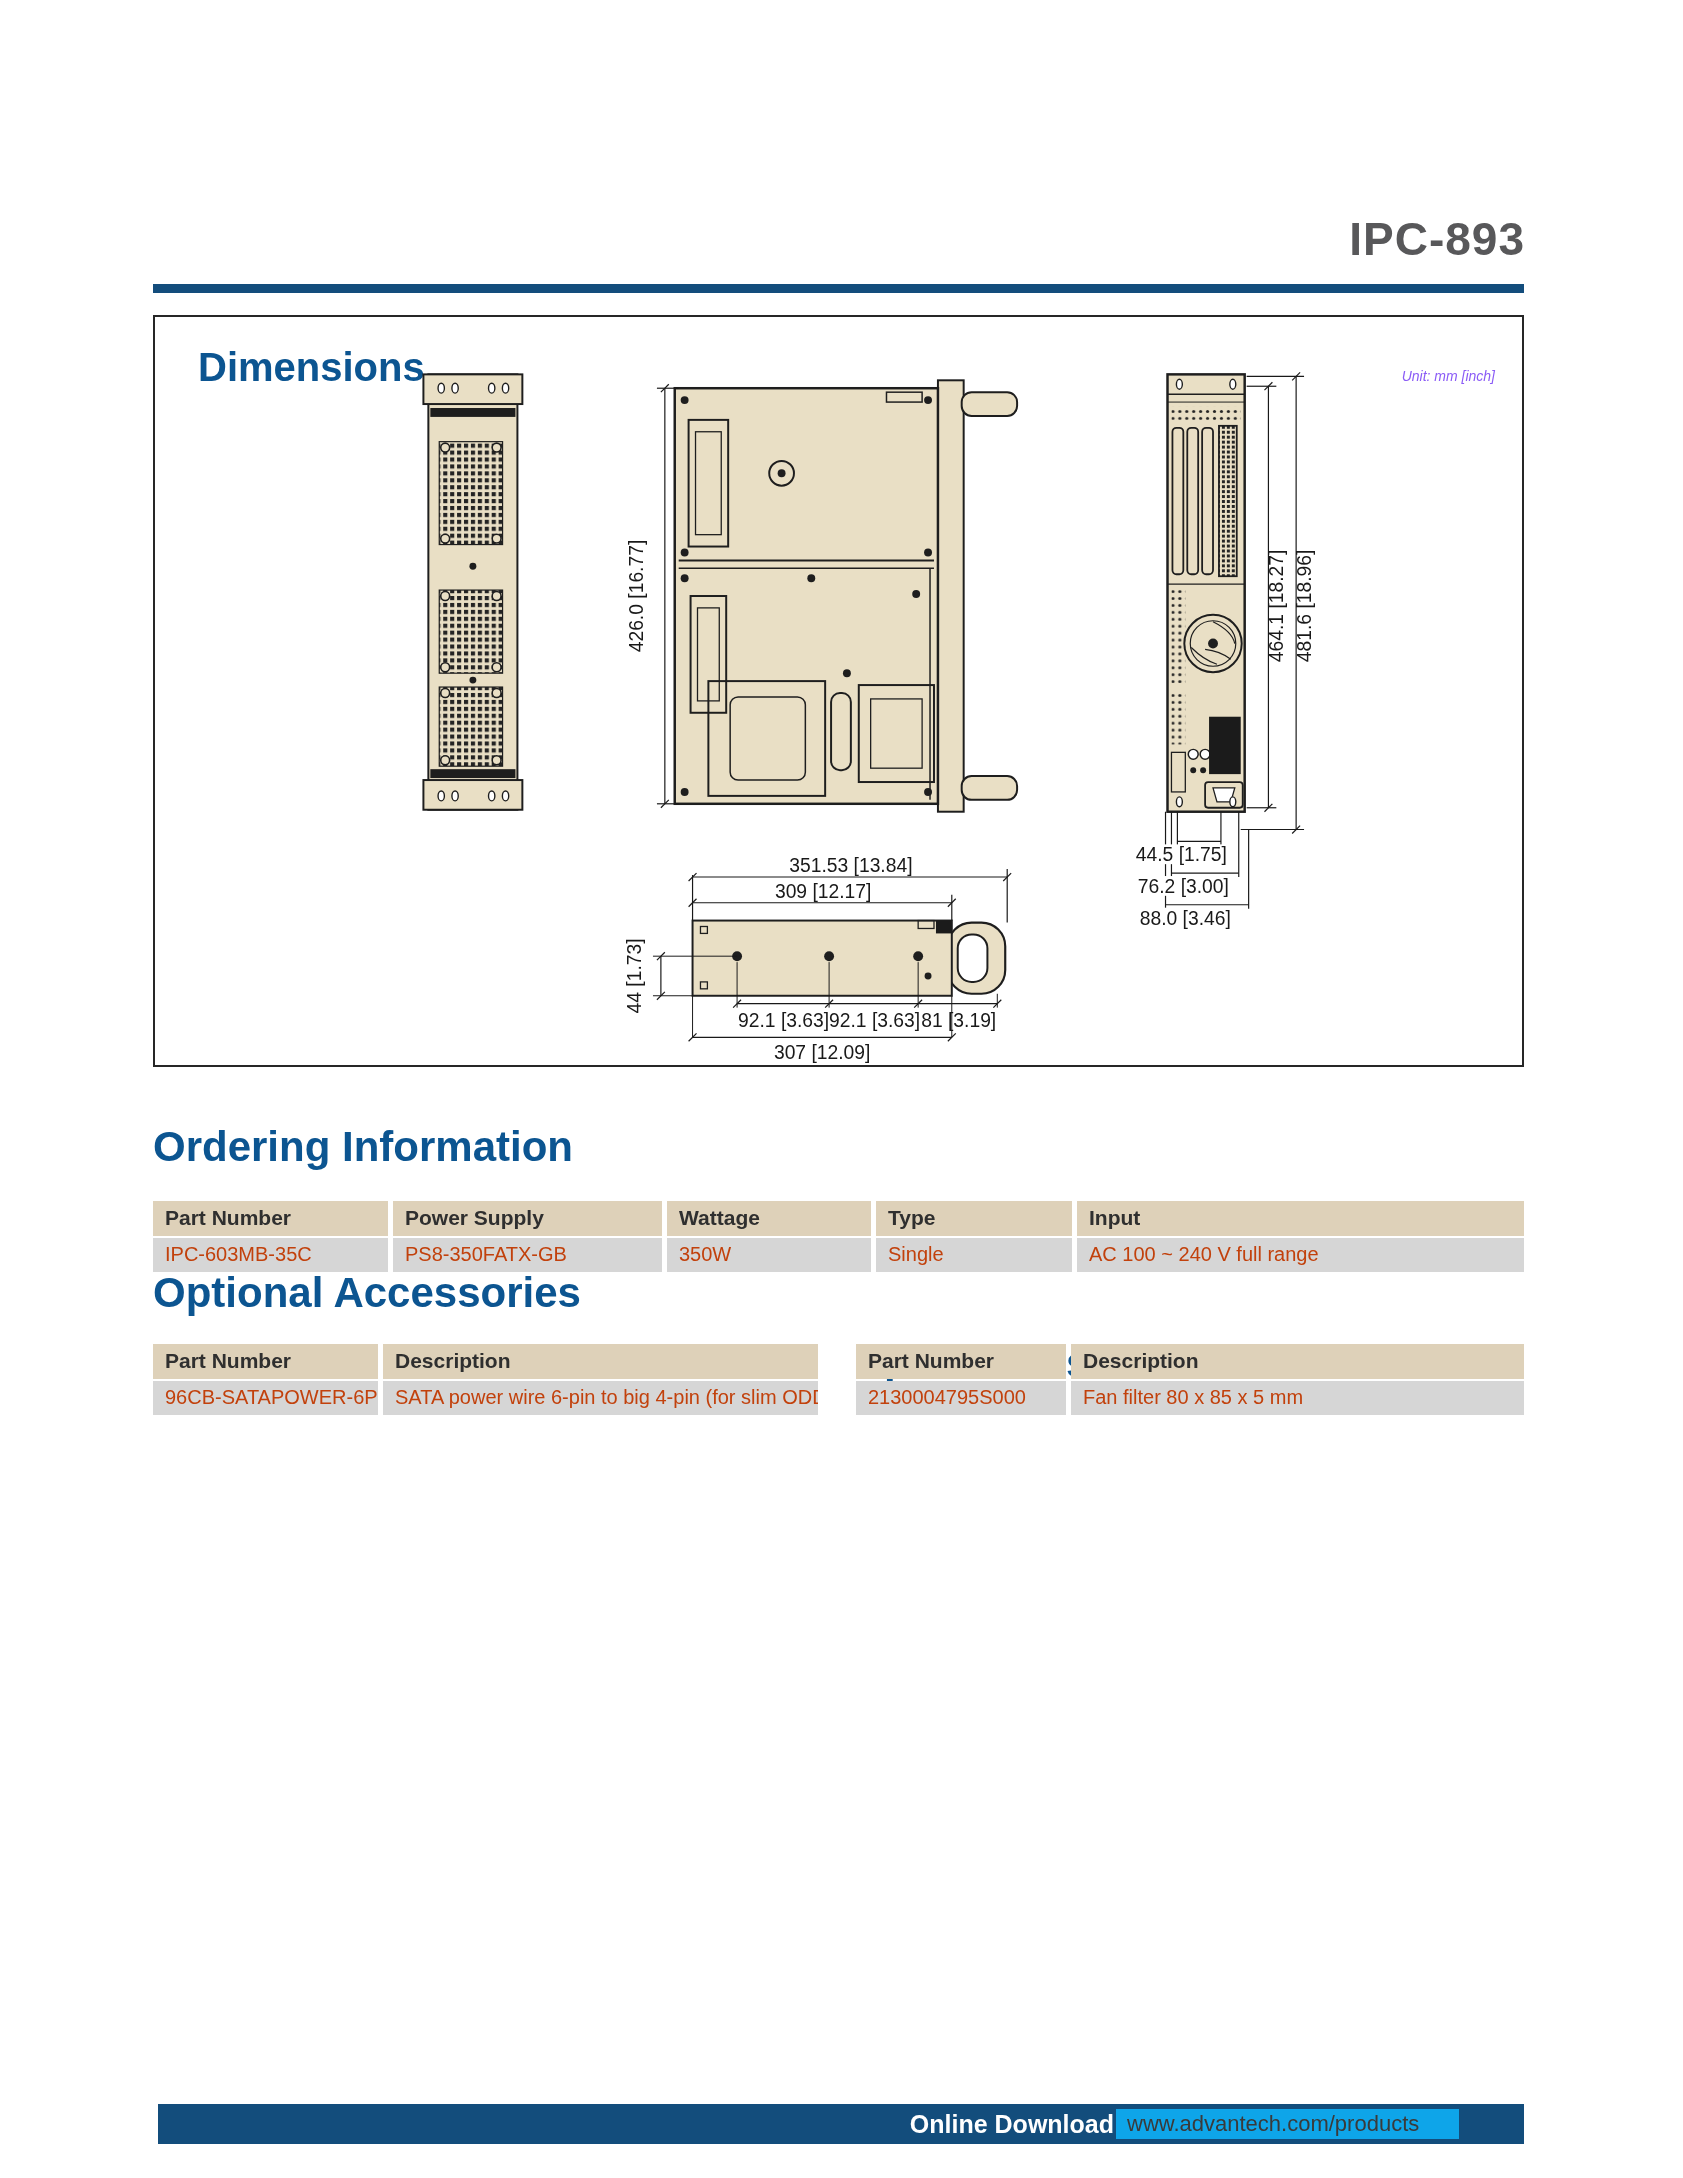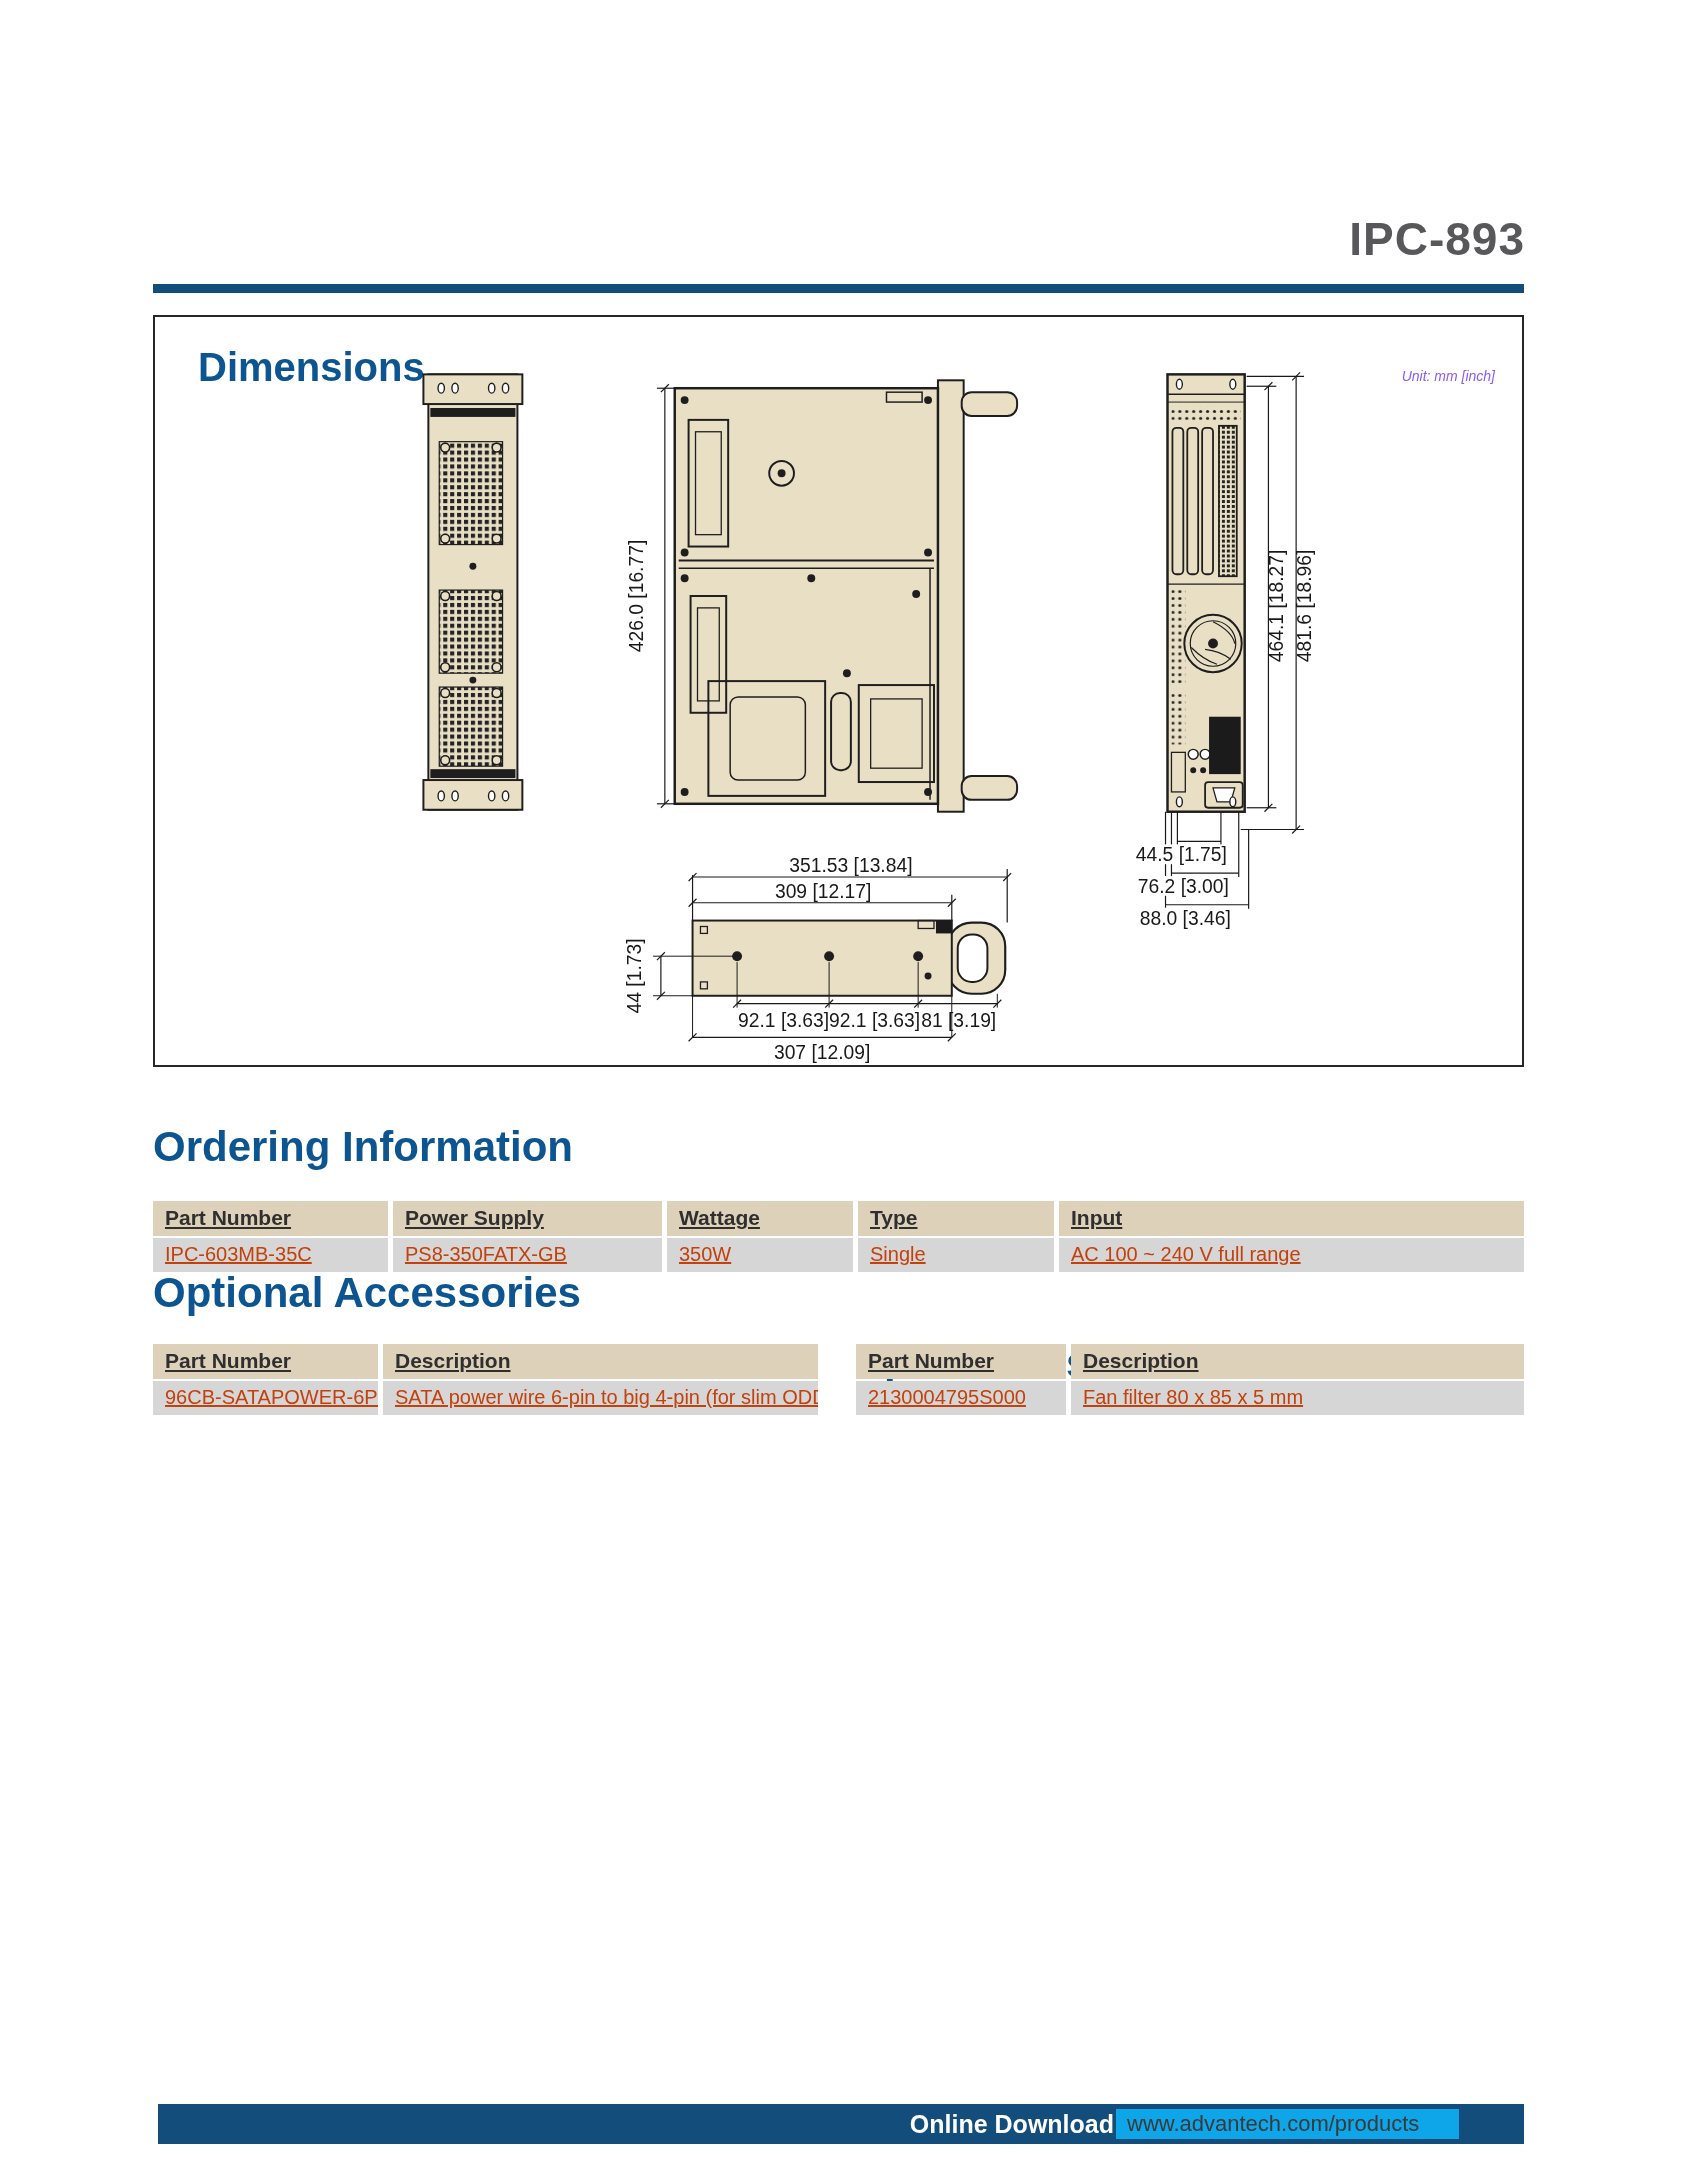--- a/index.html
+++ b/index.html
@@ -7,24 +7,24 @@
   .page{position:relative;width:1683px;height:2178px;background:#ffffff;overflow:hidden;}
   .product-title{position:absolute;top:212px;right:158px;font-size:46px;font-weight:bold;color:#58585a;letter-spacing:1px;}
   .top-rule{position:absolute;left:153px;top:284px;width:1371px;height:9px;background:#134d7c;}
   .dim-box{position:absolute;left:153px;top:315px;width:1371px;height:752px;border:2px solid #262626;box-sizing:border-box;background:#fff;}
   .dim-heading{position:absolute;left:198px;top:345px;font-size:40px;font-weight:bold;color:#0c5591;}
   .unit-note{position:absolute;top:368px;right:188px;font-size:14px;color:#8b5cf6;font-style:italic;}
   .drawings{position:absolute;left:153px;top:315px;}
   .sec-heading{position:absolute;font-size:42px;font-weight:bold;color:#0c5591;}
   .table{position:absolute;}
   .trow{display:flex;gap:5px;margin-bottom:2px;}
-  .tcell{box-sizing:border-box;padding:5px 12px 6px 12px;font-size:21px;white-space:nowrap;overflow:hidden;text-decoration:underline;}
+  .tcell{box-sizing:border-box;padding:5px 12px 6px 12px;font-size:21px;white-space:nowrap;overflow:hidden;}
   .thead .tcell{background:#ded1b9;font-weight:bold;color:#2f2f2f;}
   .tdata .tcell{background:#d6d6d6;color:#c2410c;font-size:20px;}
-  .c1{width:235px}.c2{width:269px}.c3{width:186px}.c4{width:196px}.c5{flex:1}
+  .c1{width:235px}.c2{width:269px}.c3{width:204px}.c4{width:196px}.c5{flex:1}
   .o1{width:225px}.o2{flex:1}
   .s1{width:210px}.s2{flex:1}
   .footer-bar{position:absolute;left:158px;top:2104px;width:1366px;height:40px;background:#134d7c;display:flex;align-items:center;justify-content:flex-end;padding-right:65px;box-sizing:border-box;gap:2px;}
   .dl-label{color:#ffffff;font-weight:bold;font-size:25px;}
   .url-box{background:#0ea5e9;height:30px;width:343px;display:flex;align-items:center;padding-left:11px;box-sizing:border-box;}
   .url-box span{font-size:22px;color:#3a3a3a;}
   text.dim{font-family:"Liberation Sans",sans-serif;font-size:19.5px;fill:#191919;}
 </style>
 </head>
 <body>

